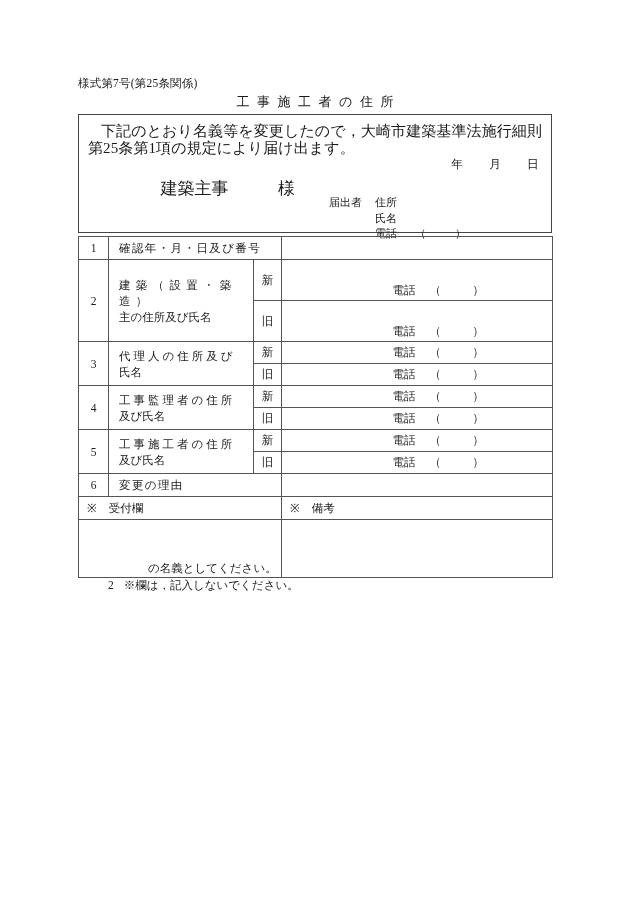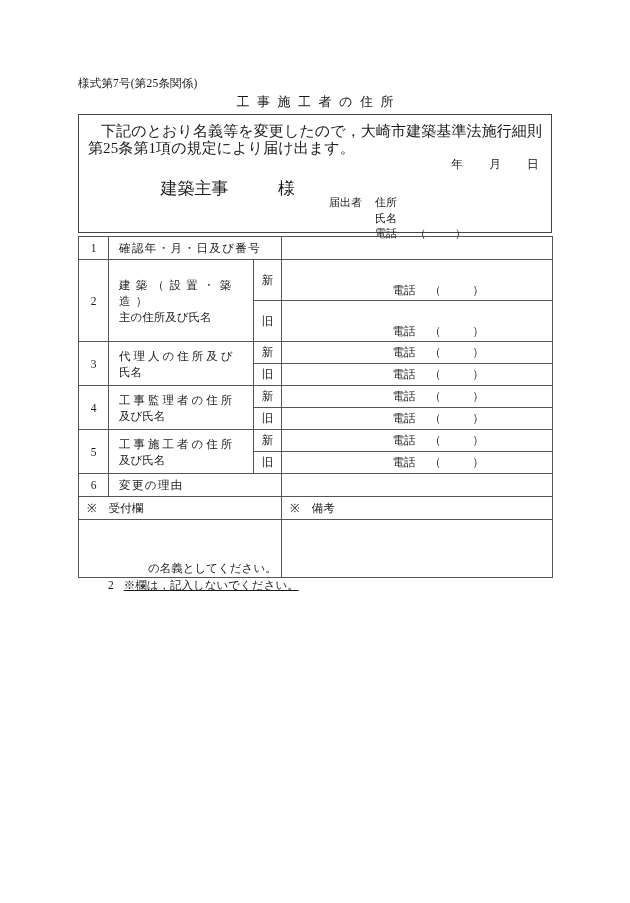--- a/index.html
+++ b/index.html
@@ -187,21 +187,20 @@
   }
   .note-cont {
     padding-left: 82px;
   }
   .note-2 {
     padding-left: 42px;
   }
   .note-2 .body {
     display: inline-block;
     padding-left: 10px;
-    text-decoration: underline;
   }
 </style>
 </head>
 <body>
 
 <div class="page">
 
   <div class="form-no">様式第7号(第25条関係)</div>
 
   <div class="doc-title">工事施工者の住所</div>

